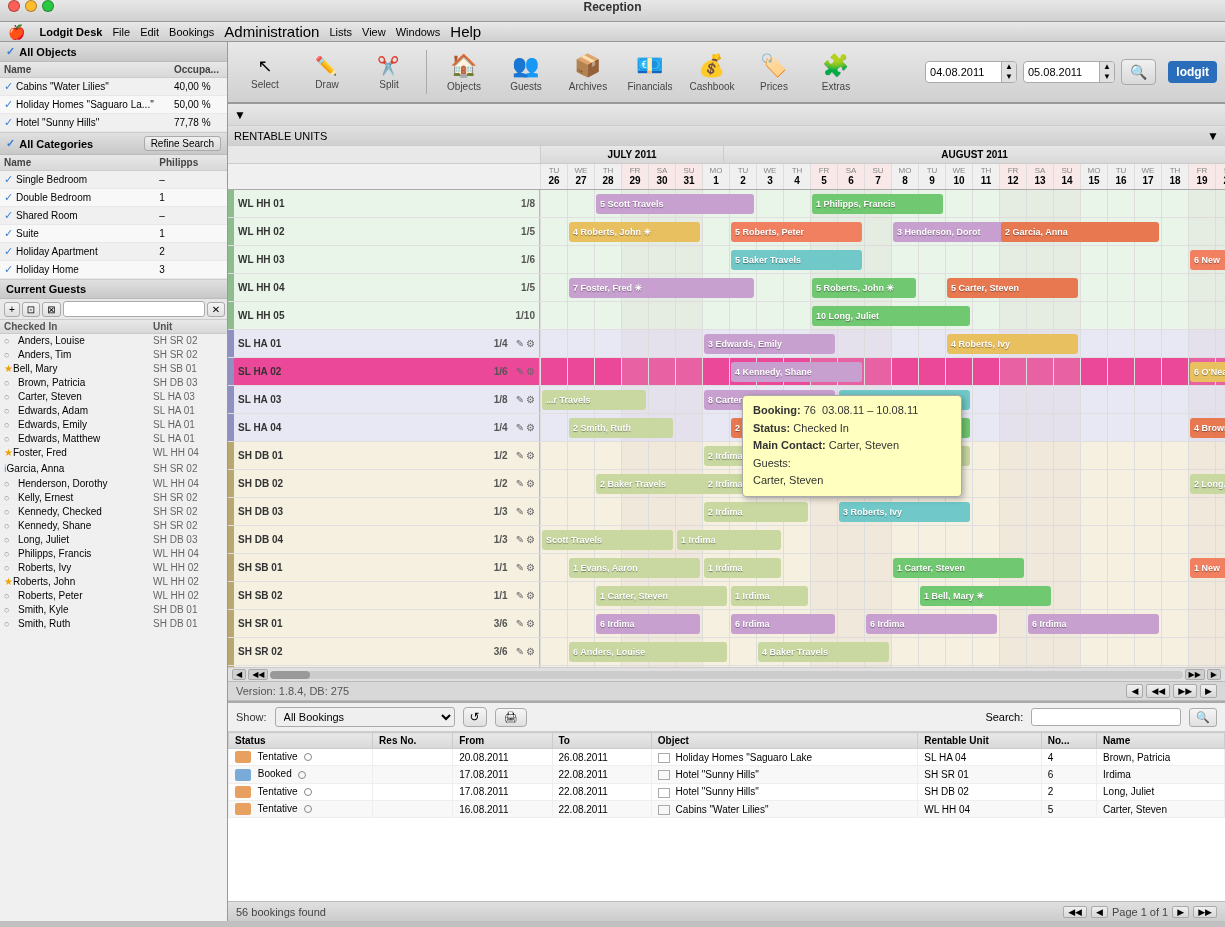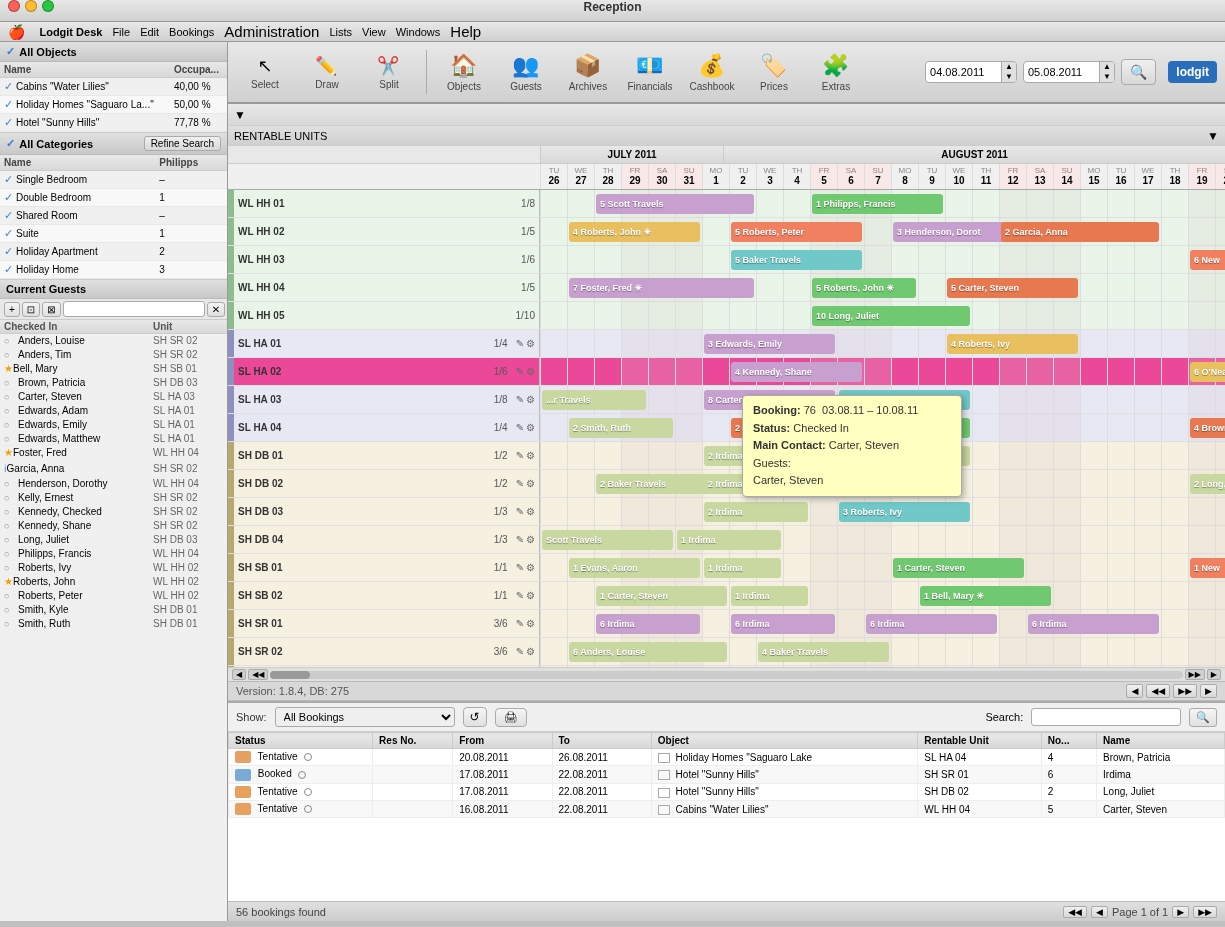--- a/index.html
+++ b/index.html
@@ -304,20 +304,21 @@
       font-weight: bold;
       font-size: 10px;
       color: #333;
     }
     .row-fraction { 
       width: 30px;
       text-align: right;
       padding-right: 4px;
       font-size: 10px;
       color: #555;
+      font-weight: bold;
     }
     .row-icons { display: flex; gap: 2px; padding: 0 4px; }
     .row-icon { font-size: 10px; color: #666; cursor: pointer; }
 
     .cal-days-area { 
       flex: 1; 
       position: relative;
       height: 28px;
     }
 

